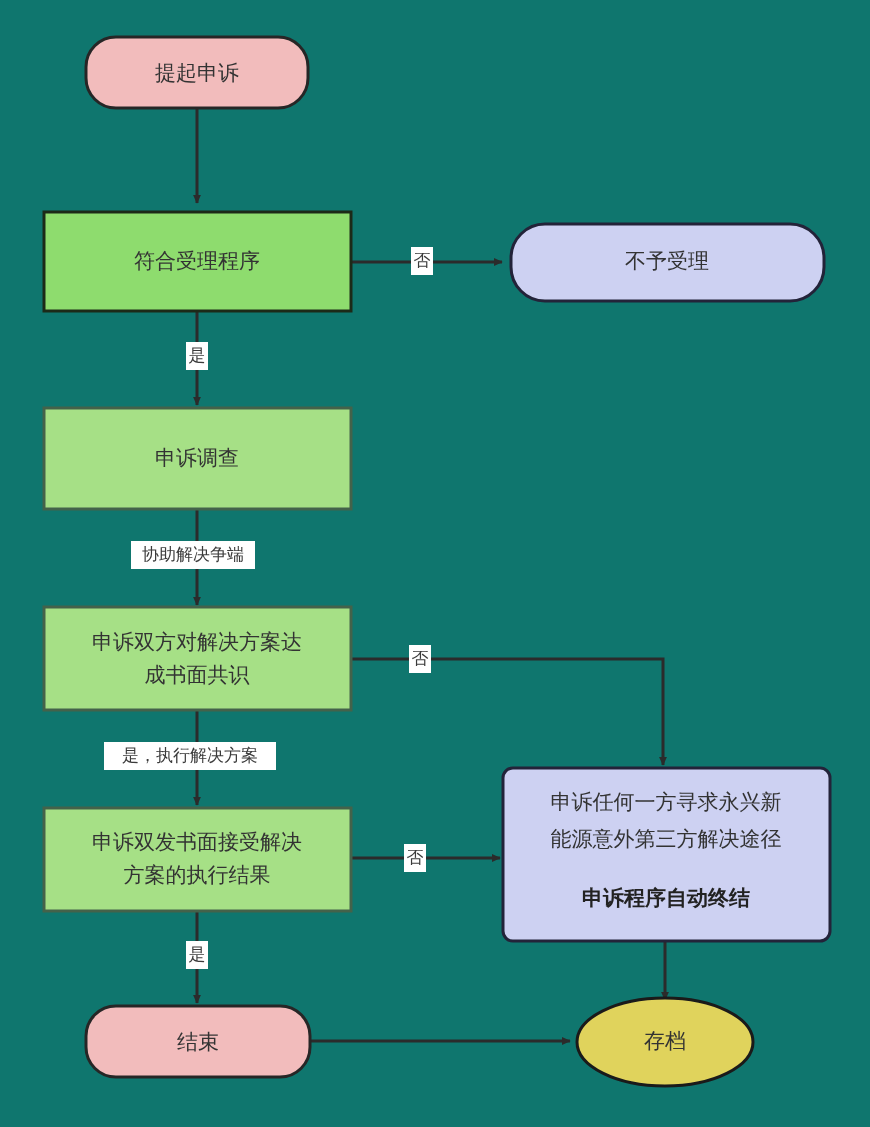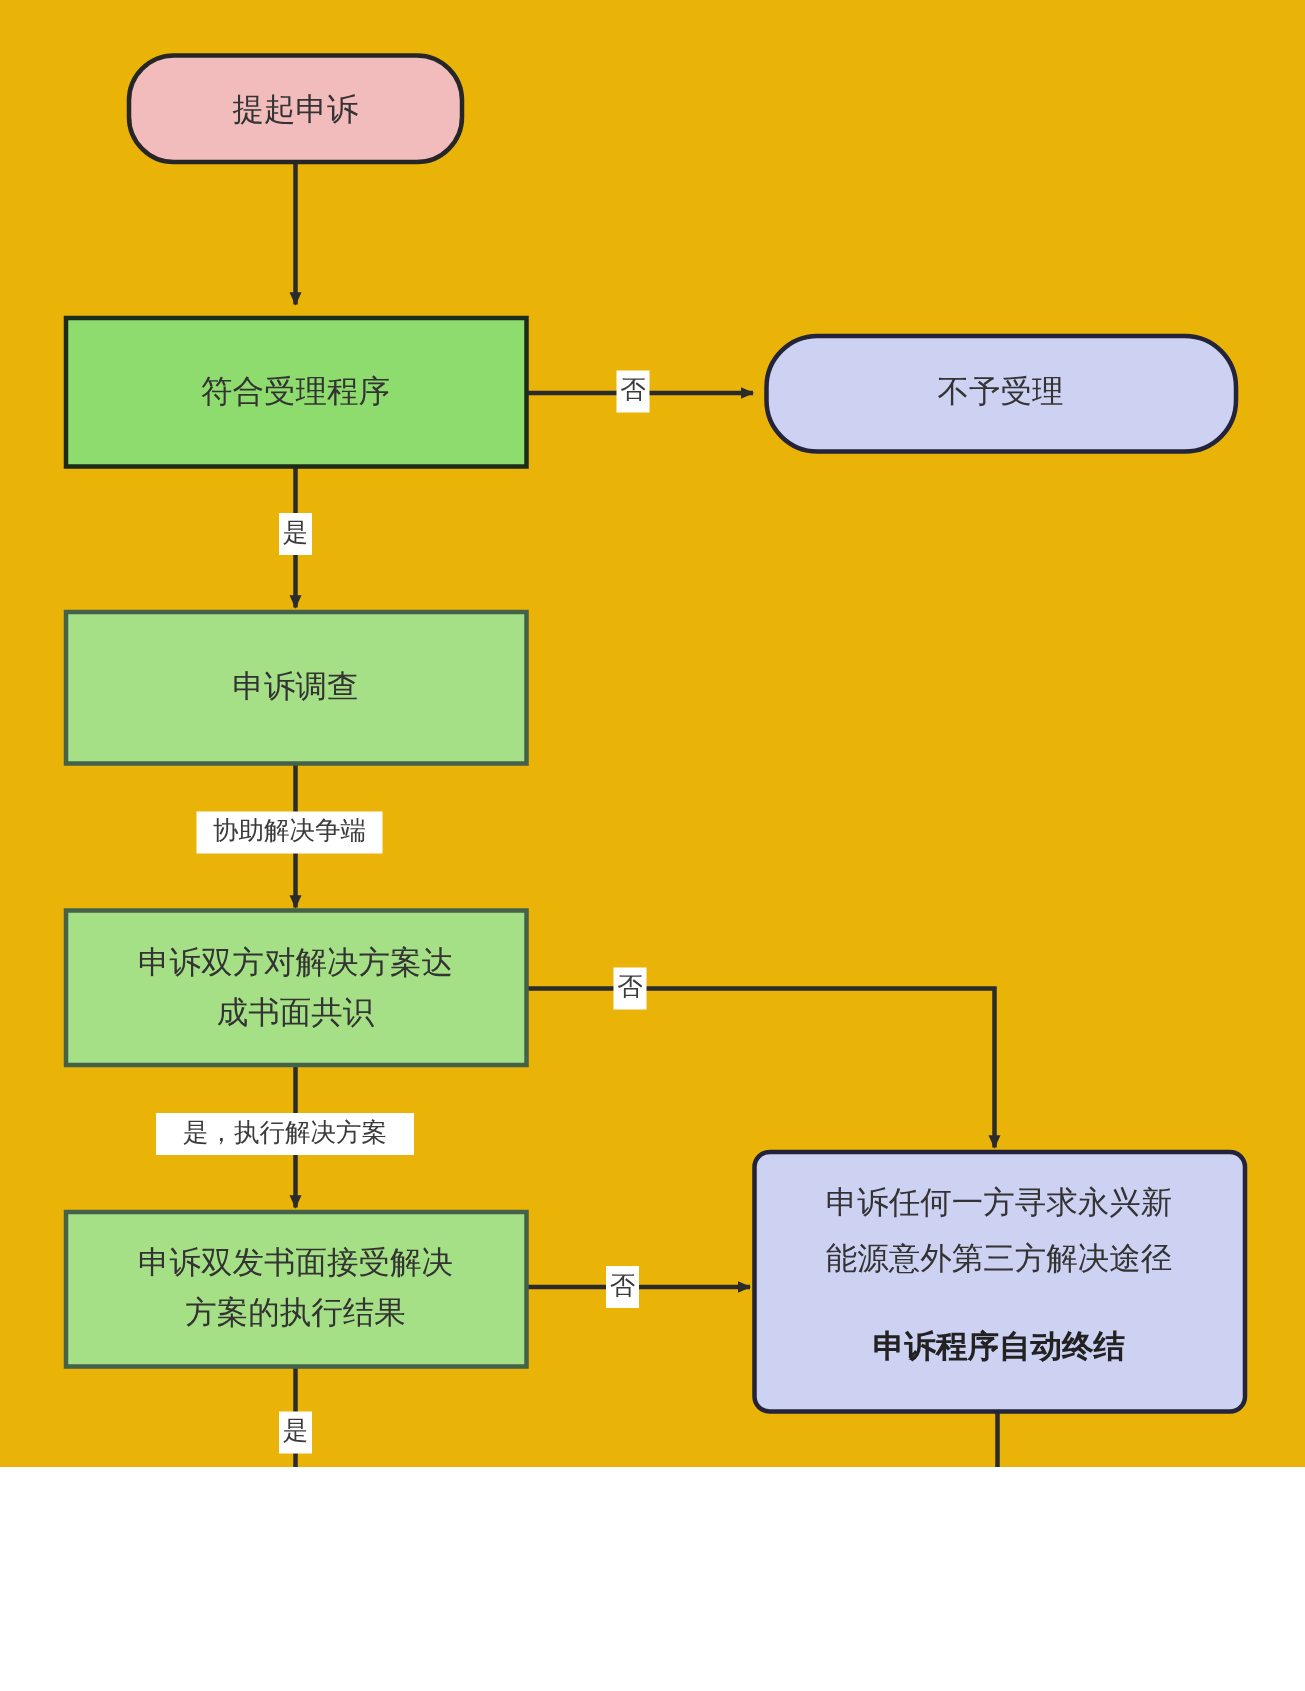--- a/index.html
+++ b/index.html
@@ -6,22 +6,22 @@
     margin: 0;
     padding: 0;
     background: #ffffff;
   }
   body {
     font-family: "DejaVu Sans", "Liberation Sans", sans-serif;
   }
   #canvas {
     position: relative;
     width: 870px;
-    height: 978px;
-    background: #eab308;
+    height: 1127px;
+    background: #0f766e;
     overflow: hidden;
   }
   #flow-svg {
     position: absolute;
     left: 0;
     top: 0;
     width: 870px;
     height: 1127px;
   }
   .node-text {

